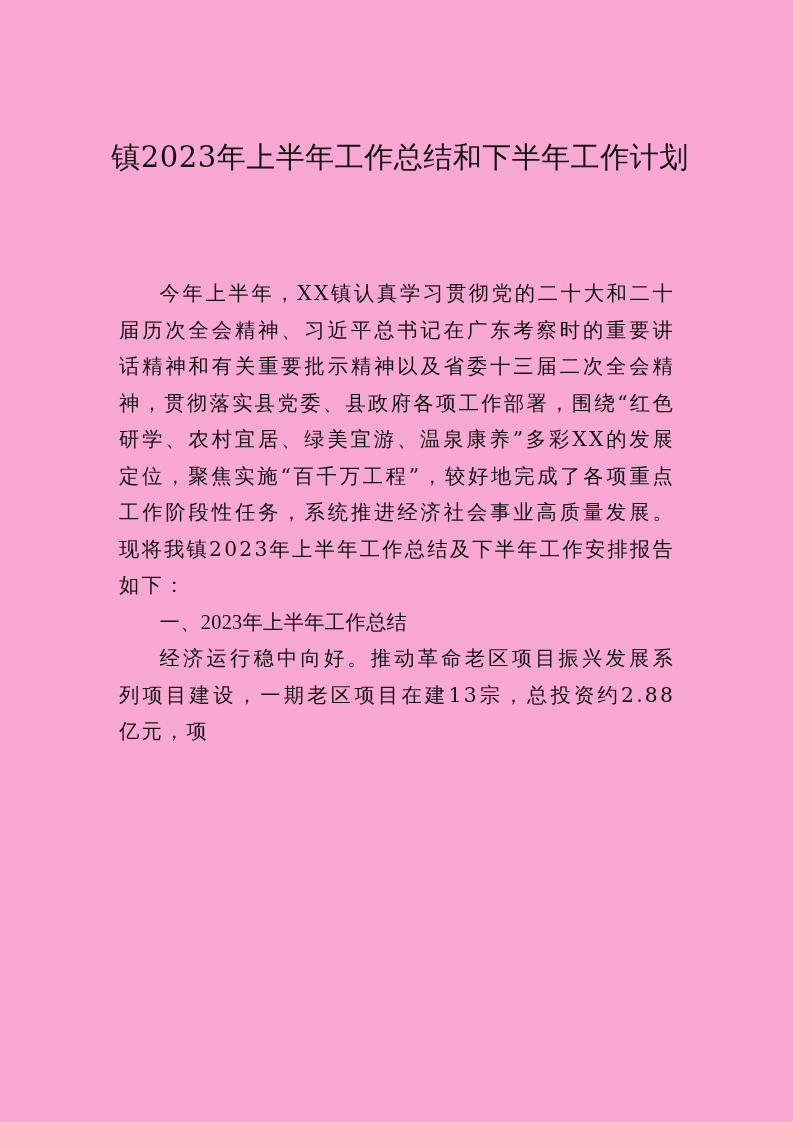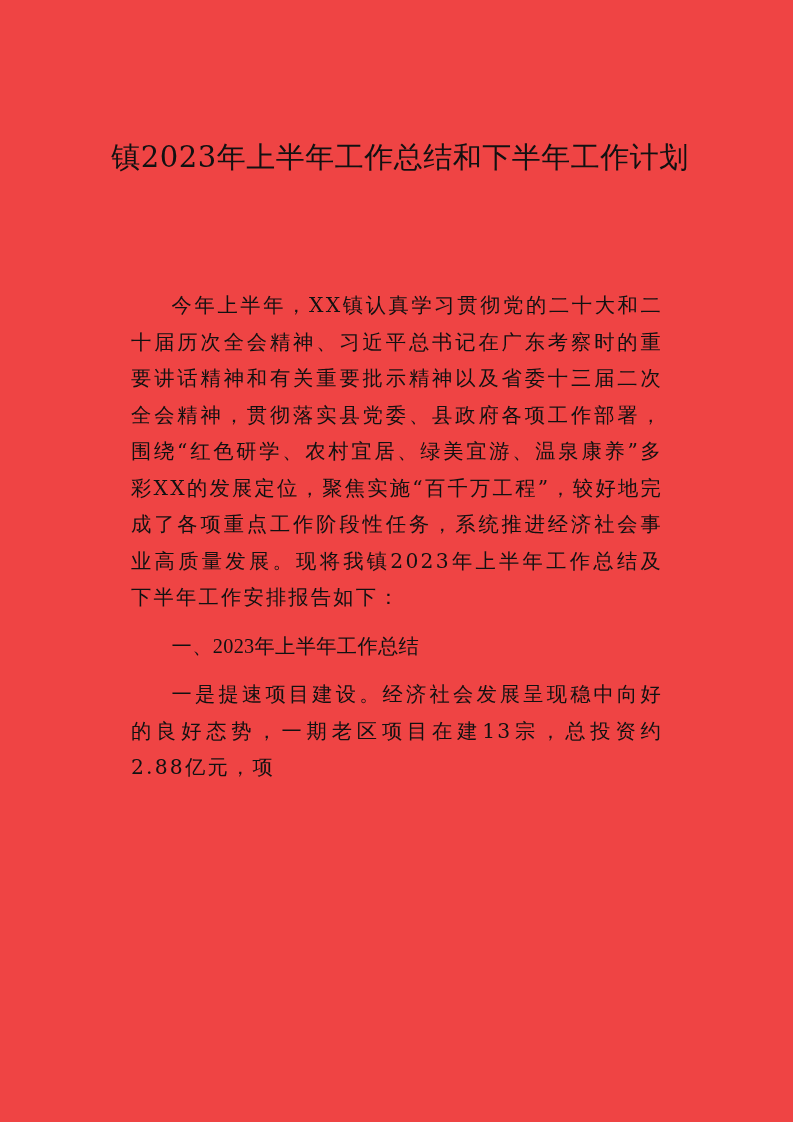--- a/index.html
+++ b/index.html
@@ -13,21 +13,21 @@
       position: relative;
       overflow: hidden;
       color: #111111;
       font-family: "DejaVu Serif", "Liberation Serif", serif;
     }
     .page {
       position: absolute;
       left: 0; top: 0;
       width: 793px;
       height: 1122px;
-      background: #ef4444;
+      background: #f9a8d4;
     }
     .title {
       position: absolute;
       left: 100px;
       width: 600px;
       text-align: center;
       font-size: 29px;
       line-height: 56px;
       top: 129px;
       font-weight: normal;
@@ -39,36 +39,36 @@
       left: 119px;
       width: 556px;
       top: 275px;
       font-size: 20.3px;
       line-height: 36.5px;
       text-align: justify;
       text-justify: inter-character;
       letter-spacing: 2.2px;
     }
     .body-text p {
-      margin: 12px;
+      margin: 0;
       text-indent: 2em;
     }
     .heading1 {
       font-family: Liberation Serif, serif;
       font-weight: normal;
       letter-spacing: 0.3px;
     }
     .heading2 {
       letter-spacing: 2.4px;
     }
   </style>
 </head>
 <body>
 
 <div class="page">
   <h1 class="title">镇2023年上半年工作总结和下半年工作计划</h1>
 
   <div class="body-text">
     <p>今年上半年，XX镇认真学习贯彻党的二十大和二十届历次全会精神、习近平总书记在广东考察时的重要讲话精神和有关重要批示精神以及省委十三届二次全会精神，贯彻落实县党委、县政府各项工作部署，围绕“红色研学、农村宜居、绿美宜游、温泉康养”多彩XX的发展定位，聚焦实施“百千万工程”，较好地完成了各项重点工作阶段性任务，系统推进经济社会事业高质量发展。现将我镇2023年上半年工作总结及下半年工作安排报告如下：</p>
     <p class="heading1">一、2023年上半年工作总结</p>
-    <p>一是提速项目建设。经济社会发展呈现稳中向好的良好态势，一期老区项目在建13宗，总投资约2.88亿元，项</p>
+    <p>经济运行稳中向好。推动革命老区项目振兴发展系列项目建设，一期老区项目在建13宗，总投资约2.88亿元，项</p>
   </div>
 </div>
 
 </body></html>

